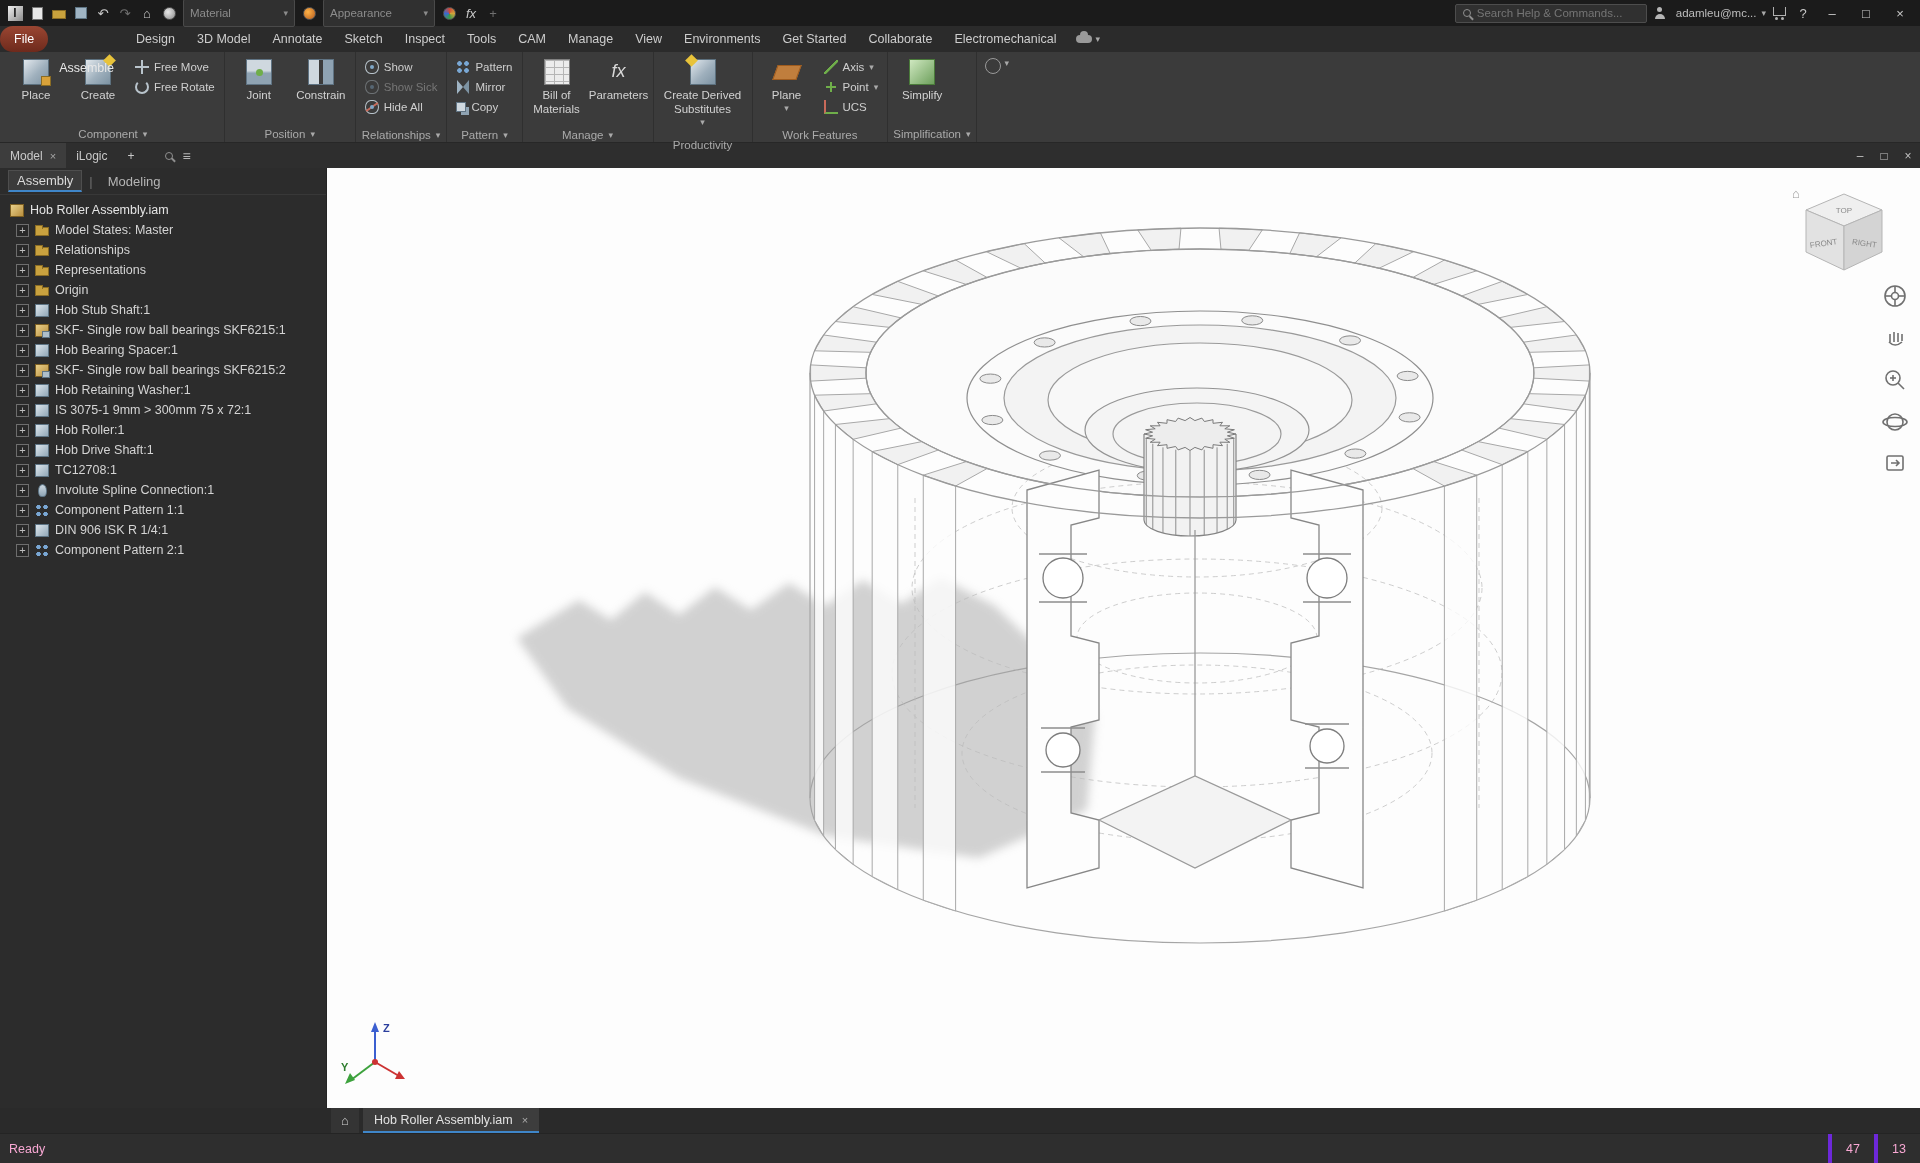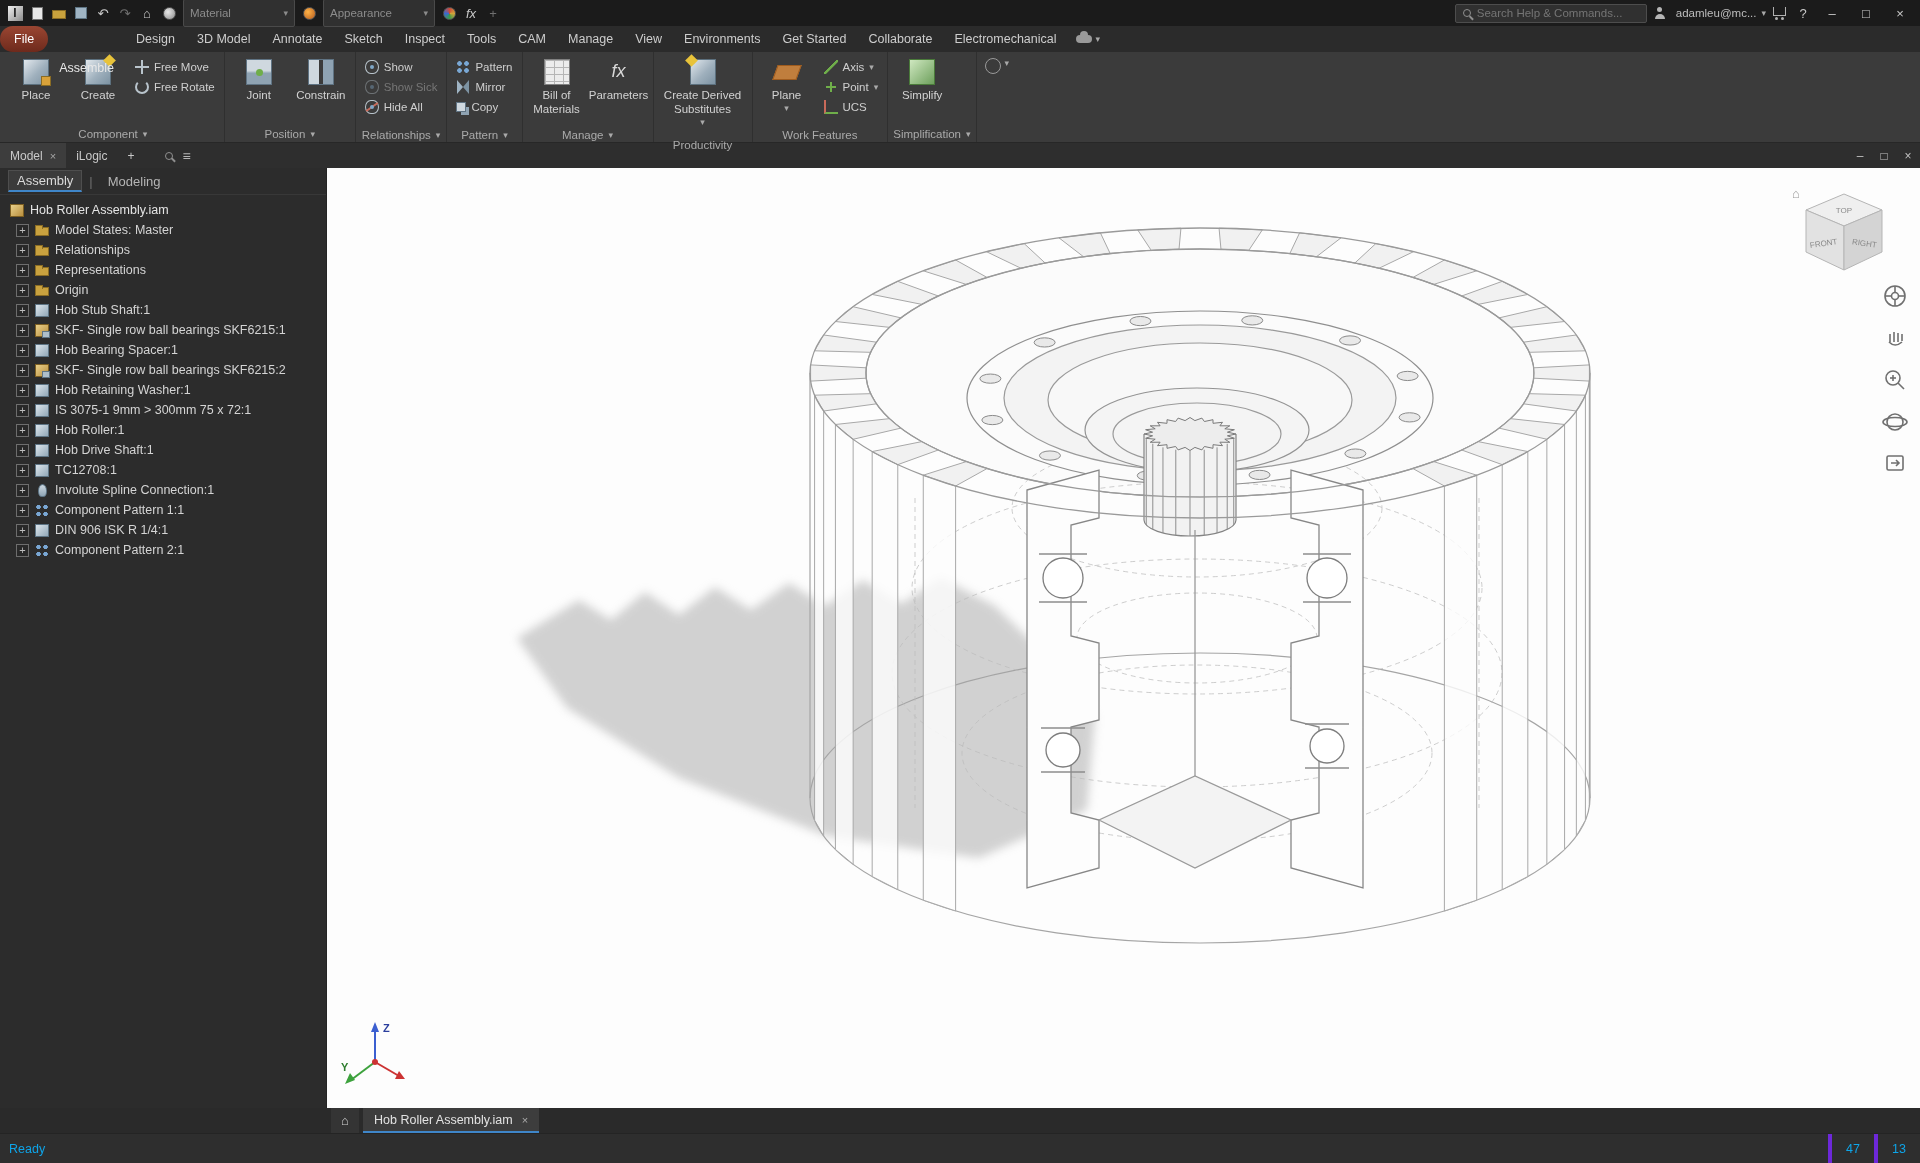--- a/index.html
+++ b/index.html
@@ -192,21 +192,21 @@
   .doctabs { bottom:30px; height:25px; background:#2a2a2a; display:flex; align-items:stretch;
     padding-left:331px; z-index:45; position:absolute; left:0; right:0; }
   .dhome { width:28px; display:flex; align-items:center; justify-content:center;
     background:#343434; color:#cfcfcf; font-size:13px; margin-right:4px; }
   .dtab { display:flex; align-items:center; gap:9px; background:#3d3d3d;
     border-bottom:2px solid #3f86c9; padding:0 11px; color:#e2e2e2; font-size:12.5px; }
   .dtab .x { color:#aaaaaa; font-size:11px; }
 
   
   .statusbar { bottom:0; height:30px; background:#2e2e2e; display:flex; align-items:center;
-    color:#0ea5e9; font-size:12.5px; border-top:1px solid #242424; position:absolute; left:0; right:0;text-align:right; }
+    color:#f9a8d4; font-size:12.5px; border-top:1px solid #242424; position:absolute; left:0; right:0;text-align:right; }
   .statusbar .ready { padding-left:9px; }
   .sright { margin-left:auto; display:flex; height:100%; }
   .scell { width:46px; border-left:4px solid #6d28d9; display:flex; align-items:center;
     justify-content:center; }
 </style>
 </head>
 <body>
 
 <div class="row titlebar">
   <span class="tb-ico">

